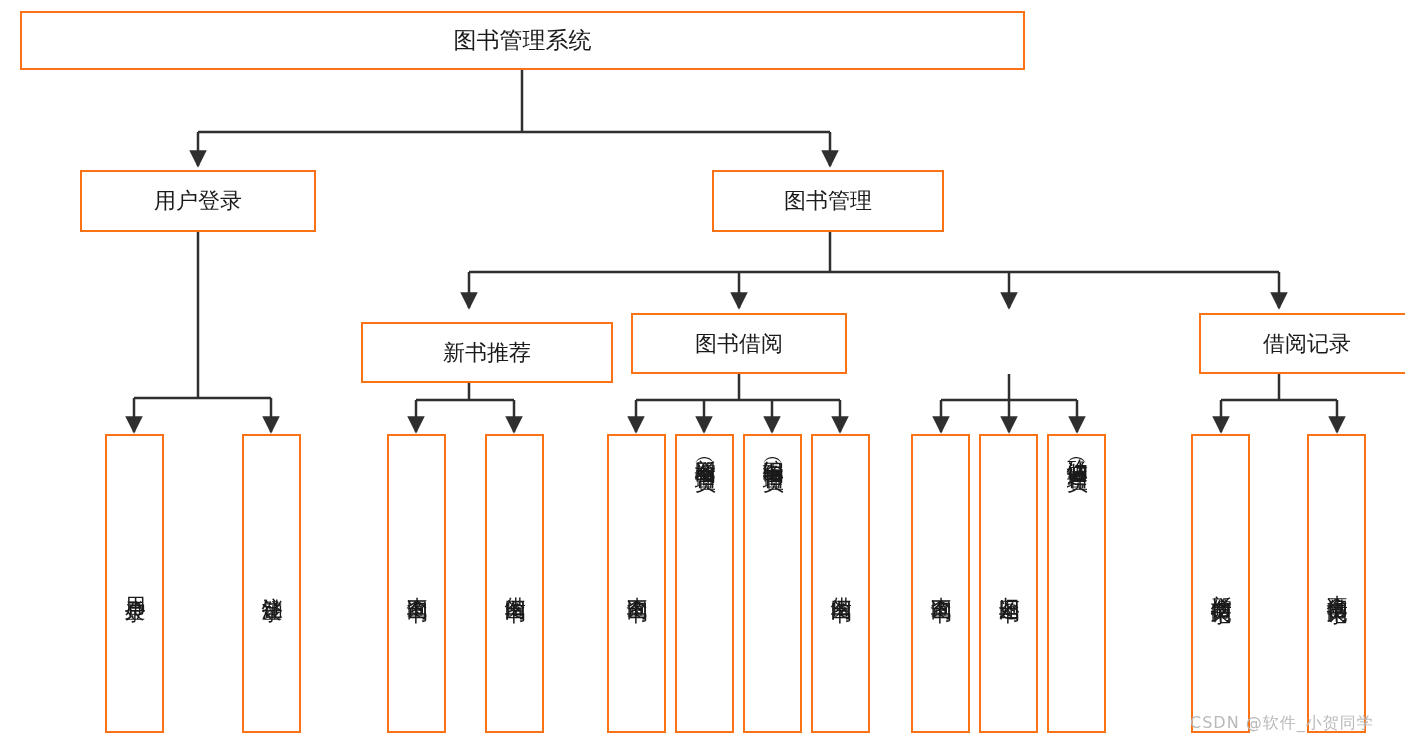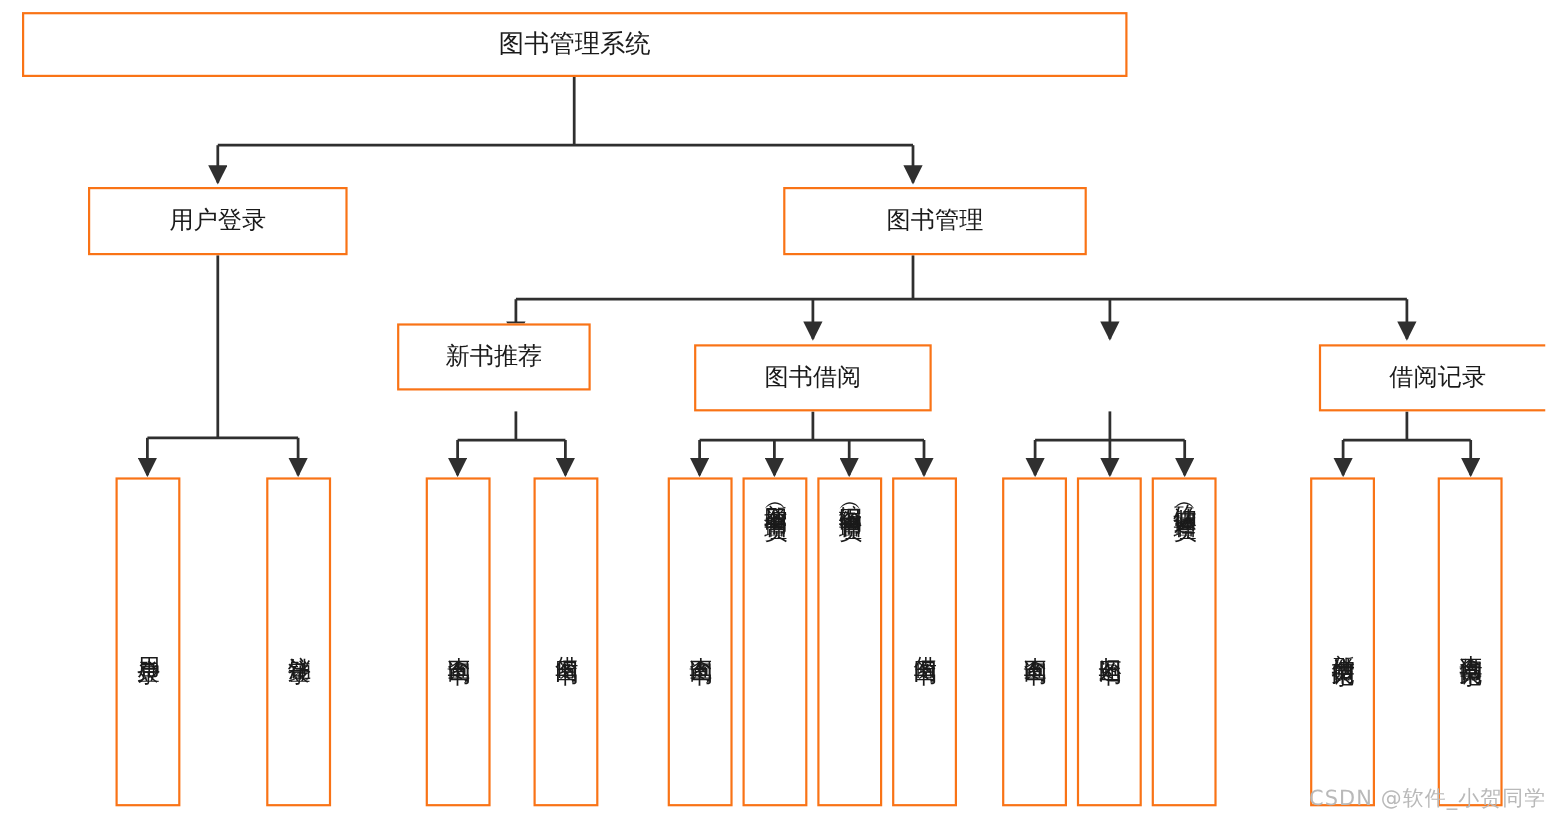--- a/index.html
+++ b/index.html
@@ -64,21 +64,21 @@
     white-space: normal;
     max-height: 100%;
   }
   
   .node.leaf.center {
     align-items: center;
     padding-top: 0;
   }
   .watermark {
     position: absolute;
-    font-size: 19px;
+    font-size: 16px;
     color: #b9b9b9;
     letter-spacing: 1px;
     white-space: nowrap;
     user-select: none;
   }
 </style>
 </head>
 <body>
 
 <div id="diagram-root">
@@ -133,25 +133,25 @@
     </g>
   </svg>
 
   <div class="node root" style="left:20px; top:11px; width:1005px; height:59px;">
     <span class="node-label">图书管理系统</span>
   </div>
 
   <div class="node branch" style="left:80px; top:170px; width:236px; height:62px;">
     <span class="node-label">用户登录</span>
   </div>
-  <div class="node branch" style="left:712px; top:170px; width:276px; height:62px;">
+  <div class="node branch" style="left:712px; top:170px; width:232px; height:62px;">
     <span class="node-label">图书管理</span>
   </div>
 
-  <div class="node branch" style="left:361px; top:294px; width:176px; height:61px;">
+  <div class="node branch" style="left:361px; top:322px; width:252px; height:61px;">
     <span class="node-label">新书推荐</span>
   </div>
   <div class="node branch" style="left:631px; top:313px; width:216px; height:61px;">
     <span class="node-label">图书借阅</span>
   </div>
   <div class="node branch" style="left:1199px; top:313px; width:216px; height:61px;">
     <span class="node-label">借阅记录</span>
   </div>
 
   <div class="node leaf center" style="left:105px; top:434px; width:59px; height:299px;">

